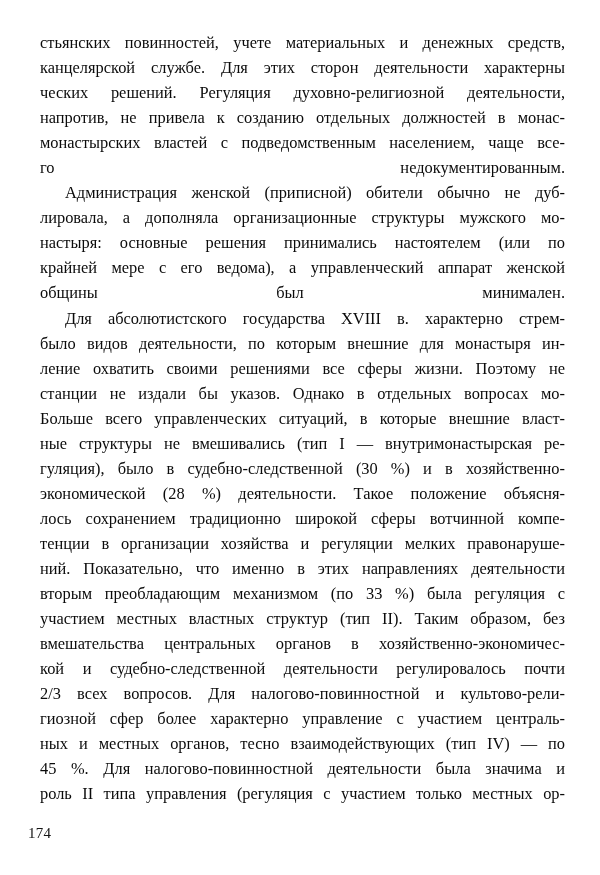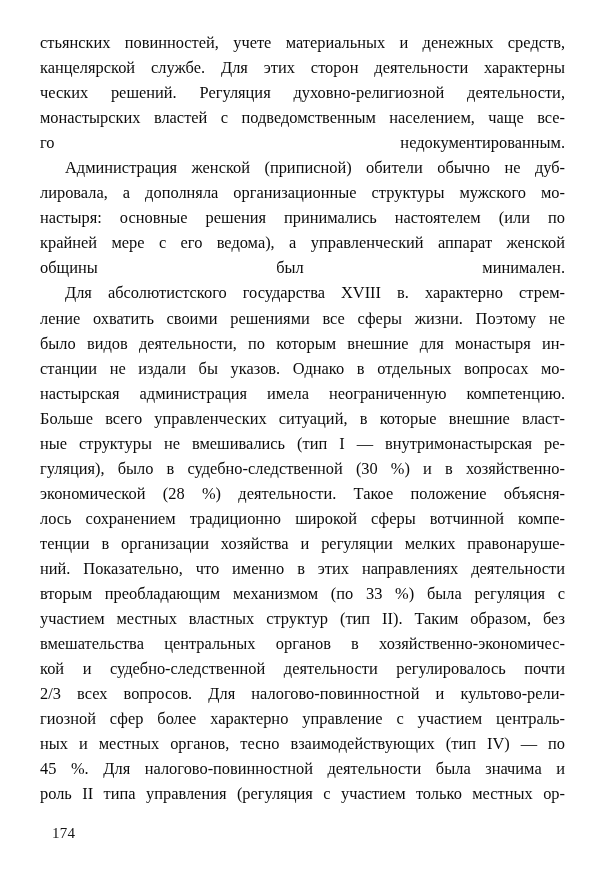--- a/index.html
+++ b/index.html
@@ -63,55 +63,55 @@
   }
 
   
   .line.j {
     text-align: justify;
     text-align-last: justify;
   }
 
   #folio {
     position: absolute;
-    left: 52px;
+    left: 28px;
     top: 824px;
     font-family: "Liberation Serif", "DejaVu Serif", serif;
     font-size: 15px;
     line-height: 18px;
     color: #141414;
     letter-spacing: 0.2px;
   }
 </style>
 </head>
 <body>
 
 <div id="page">
 
   <div id="text-column">
       <p class="para">
         <span class="line j">стьянских повинностей, учете материальных и денежных средств,</span>
         <span class="line j">канцелярской службе. Для этих сторон деятельности характерны</span>
         <span class="line j">ческих решений. Регуляция духовно-религиозной деятельности,</span>
+        <span class="line j">напротив, не привела к созданию отдельных должностей в монас-</span>
         <span class="line j">монастырских властей с подведомственным населением, чаще все-</span>
         <span class="line j last">го недокументированным.</span>
       </p>
       <p class="para">
         <span class="line j indent">Администрация женской (приписной) обители обычно не дуб-</span>
         <span class="line j">лировала, а дополняла организационные структуры мужского мо-</span>
         <span class="line j">настыря: основные решения принимались настоятелем (или по</span>
         <span class="line j">крайней мере с его ведома), а управленческий аппарат женской</span>
         <span class="line j last">общины был минимален.</span>
       </p>
       <p class="para">
         <span class="line j indent">Для абсолютистского государства XVIII в. характерно стрем-</span>
+        <span class="line j">было видов деятельности, по которым внешние для монастыря ин-</span>
         <span class="line j">ление охватить своими решениями все сферы жизни. Поэтому не</span>
-        <span class="line j">было видов деятельности, по которым внешние для монастыря ин-</span>
         <span class="line j">станции не издали бы указов. Однако в отдельных вопросах мо-</span>
-        <span class="line j">настырская администрация имела неограниченную компетенцию.</span>
         <span class="line j">Больше всего управленческих ситуаций, в которые внешние власт-</span>
         <span class="line j">ные структуры не вмешивались (тип I — внутримонастырская ре-</span>
         <span class="line j">гуляция), было в судебно-следственной (30 %) и в хозяйственно-</span>
         <span class="line j">экономической (28 %) деятельности. Такое положение объясня-</span>
         <span class="line j">лось сохранением традиционно широкой сферы вотчинной компе-</span>
         <span class="line j">тенции в организации хозяйства и регуляции мелких правонаруше-</span>
         <span class="line j">ний. Показательно, что именно в этих направлениях деятельности</span>
         <span class="line j">вторым преобладающим механизмом (по 33 %) была регуляция с</span>
         <span class="line j">участием местных властных структур (тип II). Таким образом, без</span>
         <span class="line j">вмешательства центральных органов в хозяйственно-экономичес-</span>

